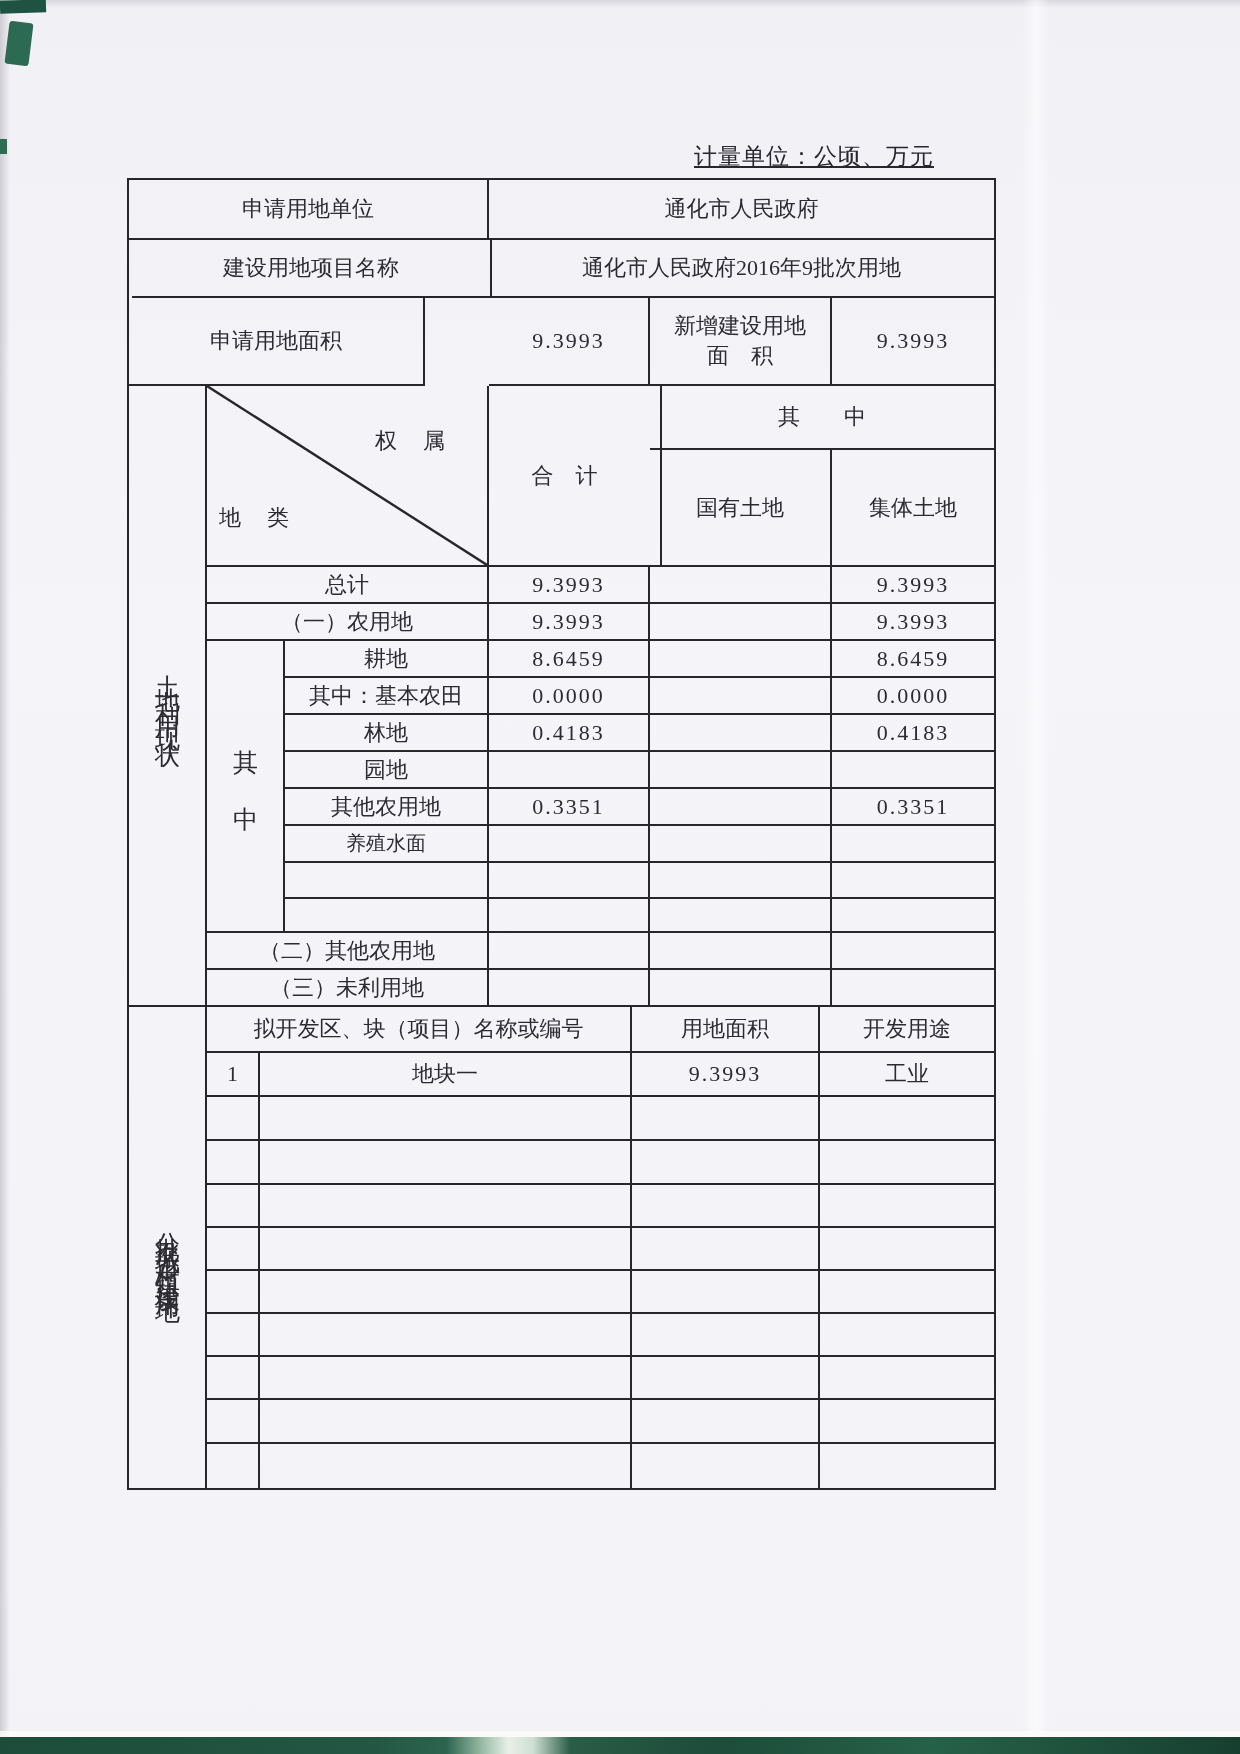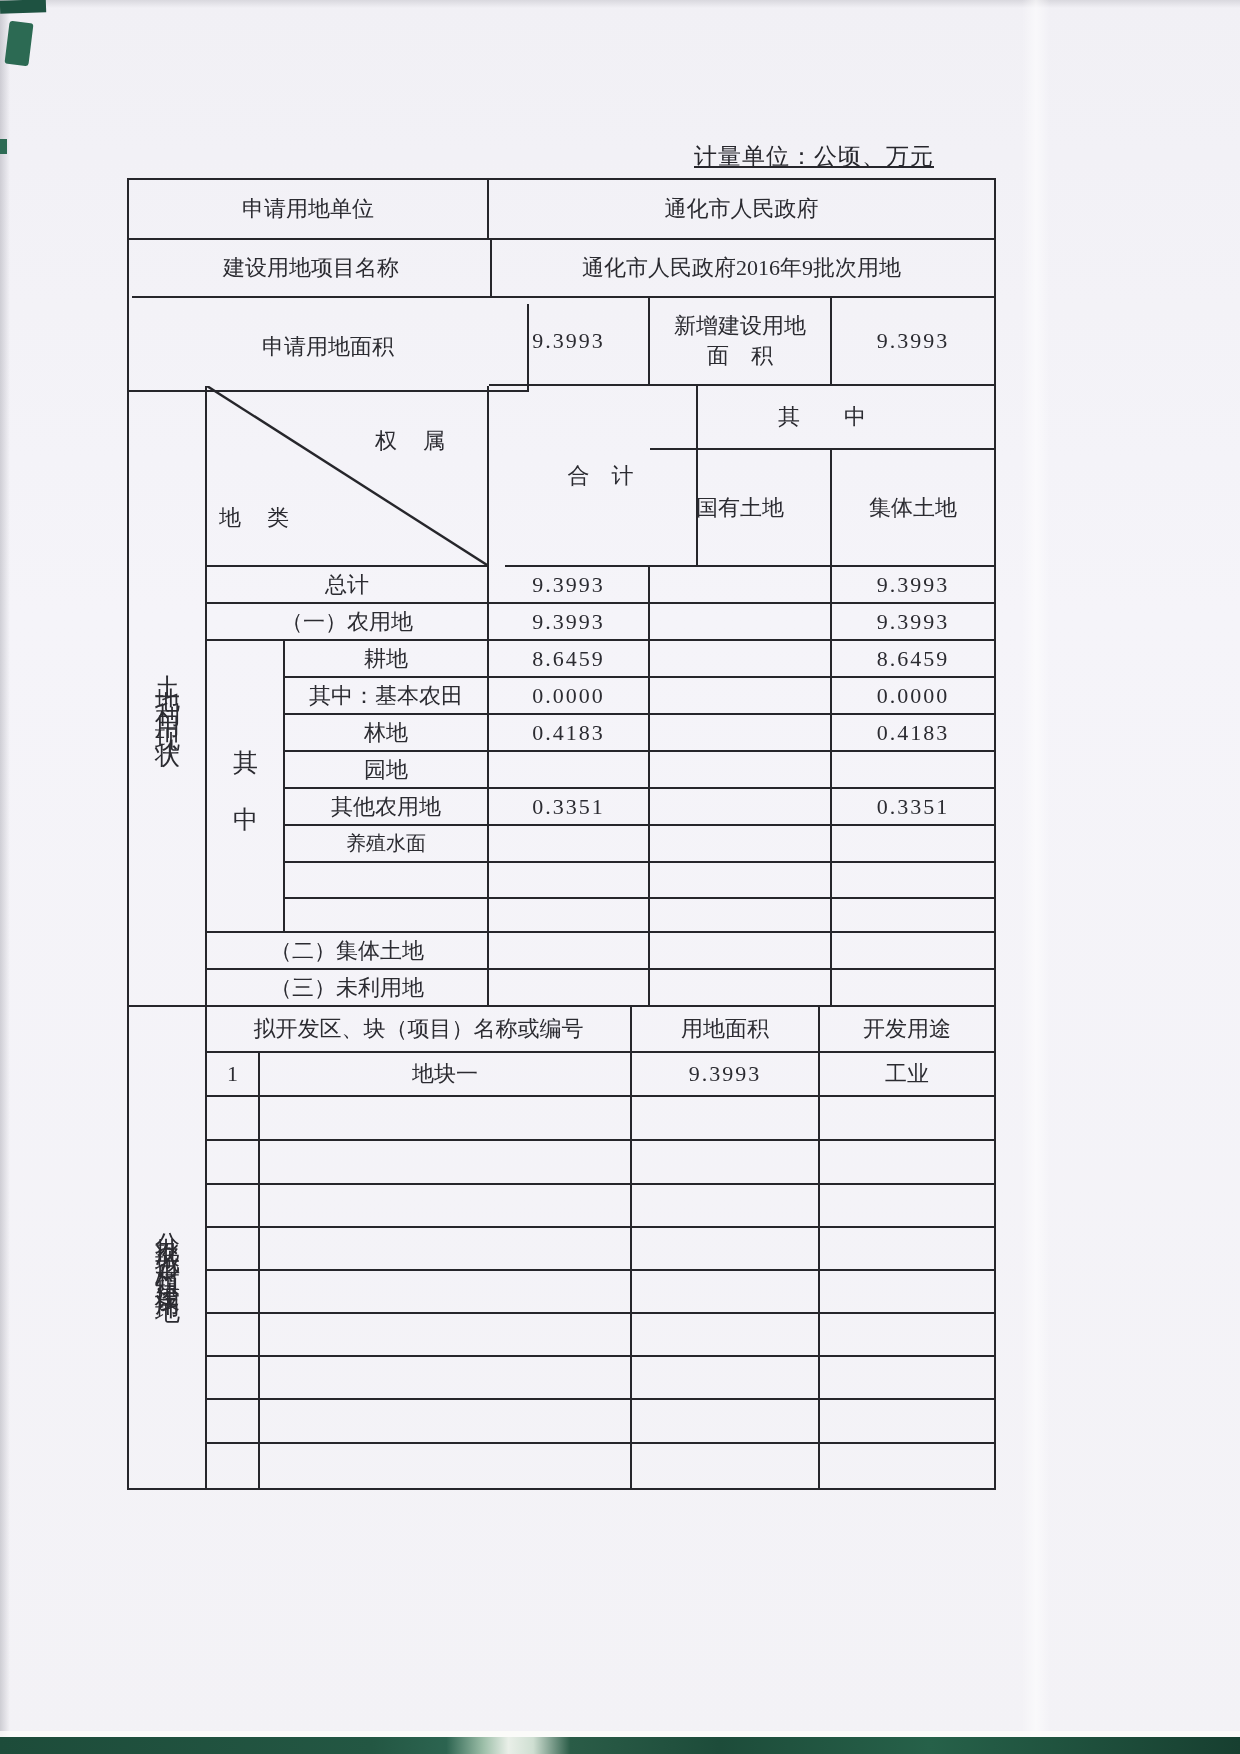--- a/index.html
+++ b/index.html
@@ -61,37 +61,37 @@
   <div class="unit">计量单位：公顷、万元</div>
 
   <div class="sheet">
 
     <div class="cell" style="left:0;top:0;width:360px;height:60px">申请用地单位</div>
     <div class="cell nr" style="left:360px;top:0;width:505px;height:60px">通化市人民政府</div>
 
     <div class="cell" style="left:3px;top:60px;width:360px;height:58px">建设用地项目名称</div>
     <div class="cell nr" style="left:360px;top:60px;width:505px;height:58px">通化市人民政府2016年9批次用地</div>
 
-    <div class="cell" style="left:0;top:124px;width:400px;height:88px">申请用地面积</div>
+    <div class="cell" style="left:0;top:118px;width:296px;height:88px">申请用地面积</div>
     <div class="cell num" style="left:360px;top:118px;width:161px;height:88px">9.3993</div>
     <div class="cell pre" style="left:521px;top:118px;width:182px;height:88px">新增建设用地
 面　积</div>
     <div class="cell nr num" style="left:703px;top:118px;width:162px;height:88px">9.3993</div>
 
     <div class="cell vert" style="left:0;top:206px;width:78px;height:621px;letter-spacing:0.55em">土地利用现状</div>
 
     <div class="cell" style="left:78px;top:206px;width:282px;height:181px">
       <svg class="diag-svg" viewBox="0 0 280 179" preserveAspectRatio="none">
           <line x1="0" y1="0" x2="280" y2="179" stroke="#26262b" stroke-width="2.4"></line>
         </svg>
       <span class="diag-tr">权　属</span>
       <span class="diag-bl">地　类</span>
     </div>
 
-    <div class="cell" style="left:376px;top:206px;width:193px;height:181px">合　计</div>
+    <div class="cell" style="left:340px;top:206px;width:193px;height:181px">合　计</div>
     <div class="cell nr" style="left:521px;top:206px;width:344px;height:64px">其　　中</div>
     <div class="cell" style="left:521px;top:270px;width:182px;height:117px">国有土地</div>
     <div class="cell nr" style="left:703px;top:270px;width:162px;height:117px">集体土地</div>
 
     <div class="cell vert" style="left:78px;top:461px;width:78px;height:292px;letter-spacing:2.3em">其中</div>
 
     <div class="cell" style="left:78px;top:387px;width:282px;height:37px">总计</div>
     <div class="cell num" style="left:360px;top:387px;width:161px;height:37px">9.3993</div>
     <div class="cell" style="left:521px;top:387px;width:182px;height:37px"></div>
     <div class="cell nr num" style="left:703px;top:387px;width:162px;height:37px">9.3993</div>
@@ -134,21 +134,21 @@
     <div class="cell" style="left:156px;top:683px;width:204px;height:36px"></div>
     <div class="cell" style="left:360px;top:683px;width:161px;height:36px"></div>
     <div class="cell" style="left:521px;top:683px;width:182px;height:36px"></div>
     <div class="cell nr" style="left:703px;top:683px;width:162px;height:36px"></div>
 
     <div class="cell" style="left:156px;top:719px;width:204px;height:34px"></div>
     <div class="cell" style="left:360px;top:719px;width:161px;height:34px"></div>
     <div class="cell" style="left:521px;top:719px;width:182px;height:34px"></div>
     <div class="cell nr" style="left:703px;top:719px;width:162px;height:34px"></div>
 
-    <div class="cell" style="left:78px;top:753px;width:282px;height:37px">（二）集体土地</div>
+    <div class="cell" style="left:78px;top:753px;width:282px;height:37px">（二）其他农用地</div>
     <div class="cell" style="left:360px;top:753px;width:161px;height:37px"></div>
     <div class="cell" style="left:521px;top:753px;width:182px;height:37px"></div>
     <div class="cell nr" style="left:703px;top:753px;width:162px;height:37px"></div>
 
     <div class="cell" style="left:78px;top:790px;width:282px;height:37px">（三）未利用地</div>
     <div class="cell" style="left:360px;top:790px;width:161px;height:37px"></div>
     <div class="cell" style="left:521px;top:790px;width:182px;height:37px"></div>
     <div class="cell nr" style="left:703px;top:790px;width:162px;height:37px"></div>
 
     <div class="cell vert nb" style="left:0;top:827px;width:78px;height:481px;letter-spacing:0.22em">分批次城市（村镇）建设用地</div>

